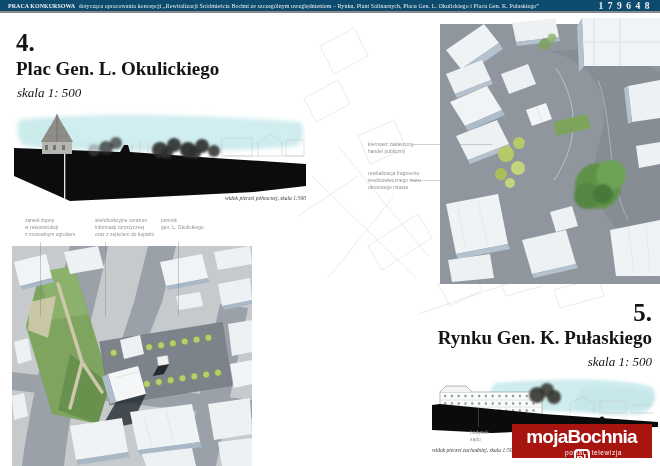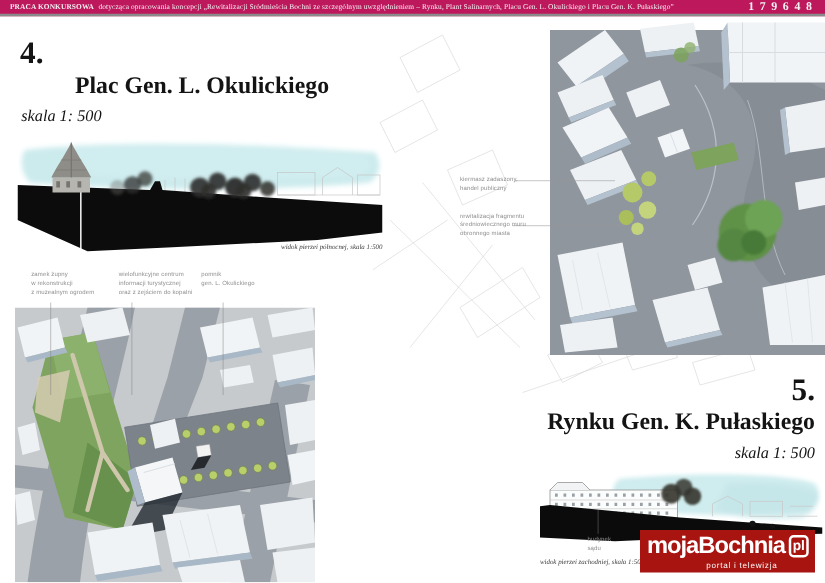--- a/index.html
+++ b/index.html
@@ -4,21 +4,21 @@
 <style>
   * { margin:0; padding:0; box-sizing:border-box; }
   body { background:#ffffff; }
   .board {
     position:relative; width:660px; height:466px; background:#fff;
     overflow:hidden; font-family:"Liberation Serif", serif; color:#141414;
   }
   
   .header {
     position:absolute; left:0; top:0; width:660px; height:13px;
-    background:#be185d; border-bottom:2px solid #8a8a8a;
+    background:#0c4a6e; border-bottom:2px solid #8a8a8a;
     display:flex; align-items:center; justify-content:space-between;
     padding:0 6px 0 8px; color:#f2f2f2; white-space:nowrap;
   }
   .header-title { font-size:5.9px; letter-spacing:0.1px; overflow:hidden; max-width:566px; }
   .header-title b { font-weight:bold; margin-right:2px; }
   .entry-number { font-size:9.5px; font-weight:bold; letter-spacing:4.5px; margin-left:6px; }
   
   .sec-num   { position:absolute; font-size:25px; font-weight:bold; line-height:1; }
   .sec-title { position:absolute; font-size:19px; font-weight:bold; line-height:1; }
   .sec-scale { position:absolute; font-size:13px; font-style:italic; line-height:1; }
@@ -34,21 +34,21 @@
     font-size:4.8px; line-height:1.5; color:#8f8f8f; letter-spacing:0.1px;
   }
   .anno span { display:block; }
   .leader-v { position:absolute; width:1px; background:#7d7d7d; opacity:0.38; }
   .leader-h { position:absolute; height:1px; background:#9a9a9a; opacity:0.45; }
   
   .logo {
     position:absolute; left:512px; top:424px; width:140px; height:34px;
     background:#a81410; color:#fff; font-family:"Liberation Sans", sans-serif;
   }
-  .logo-row { display:flex; align-items:center; justify-content:flex-end; padding:3px 5px 0 4px; gap:3px; }
+  .logo-row { display:flex; align-items:center; justify-content:flex-end; padding:3px 5px 0 4px; gap:3px;flex-direction:column; }
   .logo-text { font-weight:bold; font-size:19px; letter-spacing:-0.8px; line-height:1; }
   .pl-box {
     width:16px; height:18px; border:2.5px solid #fff; border-radius:4px; flex:0 0 auto;
     display:flex; align-items:center; justify-content:center; font-weight:bold; font-size:11px;
   }
   .logo-tagline { position:absolute; right:30px; bottom:2px; font-size:6.5px; letter-spacing:0.6px; }
 </style>
 </head>
 <body>
 
@@ -280,21 +280,21 @@
       <circle cx="105" cy="18" r="8" opacity="0.9"></circle>
         <circle cx="115" cy="13" r="7" opacity="0.85"></circle>
         <circle cx="122" cy="20" r="7" opacity="0.9"></circle>
     </g>
     <path d="M0,28 L8,27 L112,37 L226,45 L226,50 L150,52 L60,56 L0,53 Z" fill="#0b0b0b"></path>
     <circle cx="170" cy="42" r="2.5" fill="#111111"></circle>
       <circle cx="186" cy="44" r="2" fill="#111111"></circle>
   </svg>
 
   <div class="sec-num" style="left:16px; top:30px;">4.</div>
-  <div class="sec-title" style="left:16px; top:59px;margin-left:44px;">Plac Gen. L. Okulickiego</div>
+  <div class="sec-title" style="left:16px; top:59px;">Plac Gen. L. Okulickiego</div>
   <div class="sec-scale" style="left:17px; top:86px;">skala 1: 500</div>
   <div class="caption ra" style="left:218px; top:196px; width:88px;">widok pierzei północnej, skala 1:500</div>
 
   <div class="anno" style="left:25px; top:217px; width:62px;">
     <span>zamek żupny</span>
     <span>w rekonstrukcji</span>
     <span>z muzealnym ogrodem</span>
   </div>
   <div class="anno" style="left:95px; top:217px; width:62px;">
     <span>wielofunkcyjne centrum</span>

